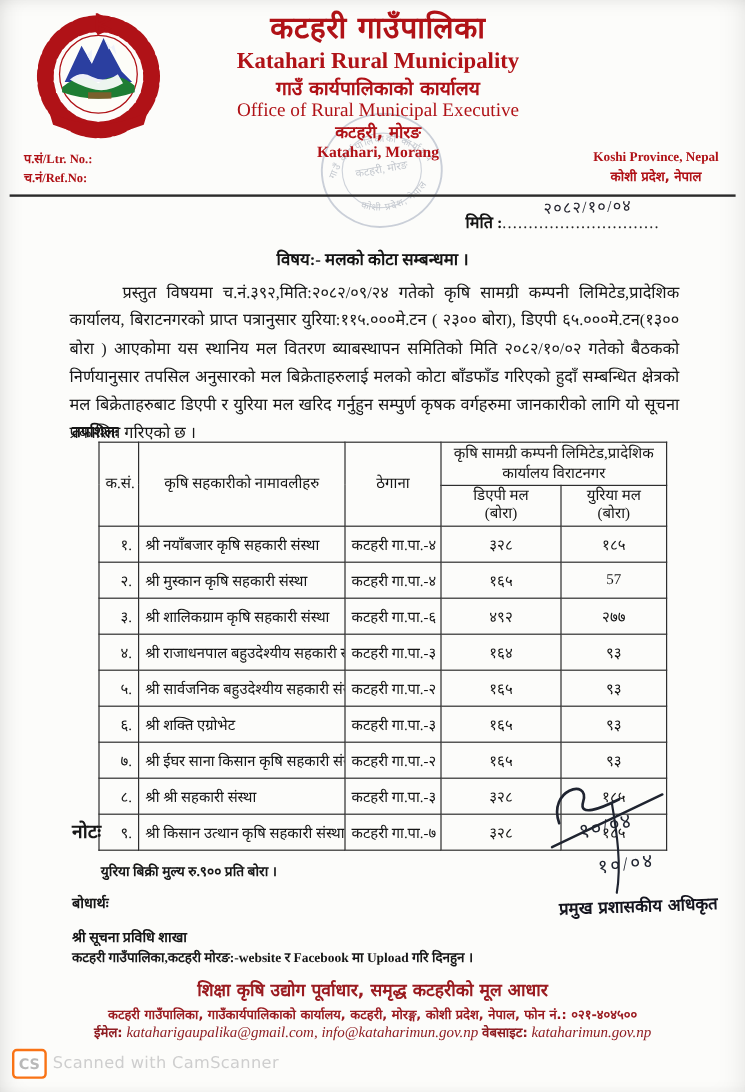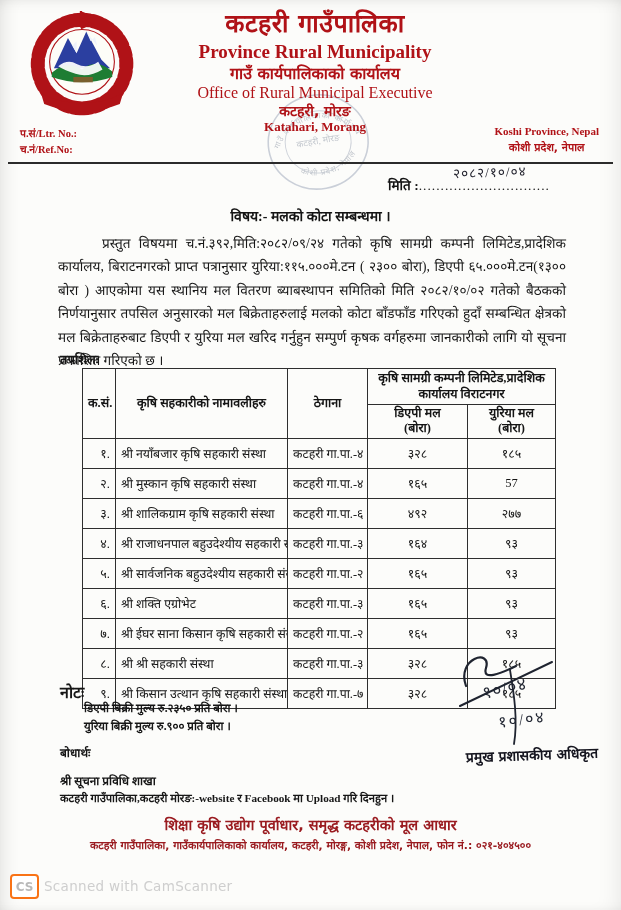--- a/index.html
+++ b/index.html
@@ -34,21 +34,21 @@
     color:#23232e;transform:rotate(-2deg);letter-spacing:1px;white-space:nowrap;}
   
   .subject{left:0;top:206px;width:100%;text-align:center;font-size:14px;font-weight:bold;color:#141414;}
   .body-par{left:58px;top:232px;width:508px;font-size:13.6px;line-height:1.72;
     text-align:justify;text-indent:44px;color:#171717;}
   .tapasil{left:60px;top:350px;font-size:13px;font-weight:bold;}
   
   .quota{left:82px;top:368px;border-collapse:collapse;table-layout:fixed;width:473px;
     font-size:12.5px;color:#151515;}
   .quota th,.quota td{border:1.5px solid #2e2e2e;padding:1px 5px;background:transparent;}
-  .quota th{font-weight:bold;line-height:1.3;}
+  .quota th{font-weight:normal;line-height:1.3;}
   .quota .sub div{line-height:1.25;}
   .quota td{height:27px;}
   .c-sn{text-align:right;padding-right:6px;}
   .c-name{text-align:left;white-space:nowrap;overflow:hidden;font-size:12.3px;}
   .c-addr{text-align:left;white-space:nowrap;overflow:hidden;font-size:12.3px;}
   .c-num{text-align:center;}
   
   .notes-label{left:60px;top:681px;font-size:16px;font-weight:bold;}
   .note-1{left:84px;top:700px;font-size:11.5px;font-weight:600;}
   .note-2{left:84px;top:718px;font-size:11.5px;font-weight:600;}
@@ -108,21 +108,21 @@
       </text>
       <text x="62" y="58" font-size="9" fill="#7d8798" text-anchor="middle">कटहरी, मोरङ</text>
       <text font-size="8" fill="#7d8798" letter-spacing="1">
         <textPath href="#arcB" startOffset="34">कोशी प्रदेश, नेपाल</textPath>
       </text>
     </svg>
   </div>
 
   <div class="abs head-center">
     <div class="h-np1">कटहरी गाउँपालिका</div>
-    <div class="h-en1">Province Rural Municipality</div>
+    <div class="h-en1">Katahari Rural Municipality</div>
     <div class="h-np2">गाउँ कार्यपालिकाको कार्यालय</div>
     <div class="h-en2">Office of Rural Municipal Executive</div>
     <div class="h-np3">कटहरी, मोरङ</div>
     <div class="h-en3">Katahari, Morang</div>
   </div>
 
   <div class="abs refs">
     <div>प.सं/Ltr. No.:</div>
     <div>च.नं/Ref.No:</div>
   </div>
@@ -229,37 +229,42 @@
         <td class="c-sn">९.</td>
         <td class="c-name">श्री किसान उत्थान कृषि सहकारी संस्था</td>
         <td class="c-addr">कटहरी गा.पा.-७</td>
         <td class="c-num">३२८</td>
         <td class="c-num">१८५</td>
       </tr>
     </tbody>
   </table>
 
   <div class="abs notes-label">नोटः</div>
-  <div class="abs note-1">डिएपी बिक्री मुल्य रु.२३५० प्रति बोरा ।</div>
   <div class="abs note-2">युरिया बिक्री मुल्य रु.९०० प्रति बोरा ।</div>
 
   <div class="abs bodh-label">बोधार्थः</div>
   <div class="abs bodh-1">श्री सूचना प्रविधि शाखा</div>
   <div class="abs bodh-2">कटहरी गाउँपालिका,कटहरी मोरङ:-website र Facebook मा Upload गरि दिनहुन ।</div>
 
   <div class="abs sig">
     <svg width="165" height="96" viewBox="0 0 165 96">
       <path d="M14,36 C4,8 40,-2 34,18 C30,31 48,24 64,16" fill="none" stroke="#1f2430" stroke-width="2.2" stroke-linecap="round"></path>
       <path d="M8,56 L100,12" fill="none" stroke="#1f2430" stroke-width="2" stroke-linecap="round"></path>
       <path d="M58,20 C62,44 66,70 62,94" fill="none" stroke="#1f2430" stroke-width="1.8" stroke-linecap="round"></path>
     </svg>
     <span class="sig-d1">१०/०४</span>
     <span class="sig-d2">१०/०४</span>
   </div>
   <div class="abs sig-title">प्रमुख प्रशासकीय अधिकृत</div>
 
   <div class="abs f1">शिक्षा कृषि उद्योग पूर्वाधार, समृद्ध कटहरीको मूल आधार</div>
   <div class="abs f2">कटहरी गाउँपालिका, गाउँकार्यपालिकाको कार्यालय, कटहरी, मोरङ्ग, कोशी प्रदेश, नेपाल, फोन नं.: ०२१-४०४५००</div>
+  <div class="abs f3">
+    <span class="lbl">ईमेल:</span>
+    <span class="ital">kataharigaupalika@gmail.com, info@kataharimun.gov.np</span>
+    <span class="lbl">वेबसाइट:</span>
+    <span class="ital">kataharimun.gov.np</span>
+  </div>
 
   <div class="abs cs-box">CS</div>
   <div class="abs cs-text">Scanned with CamScanner</div>
 
 </div>
 
 </body></html>

